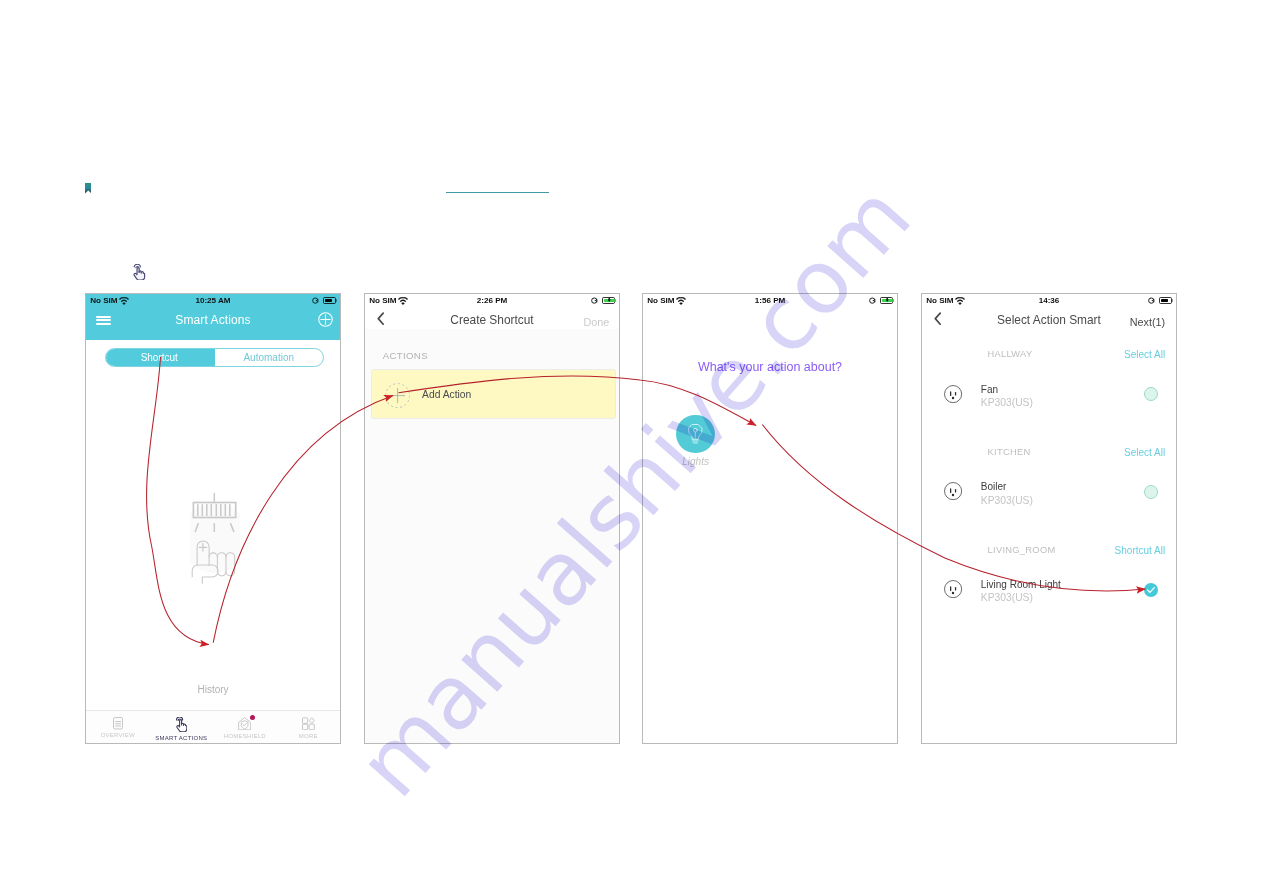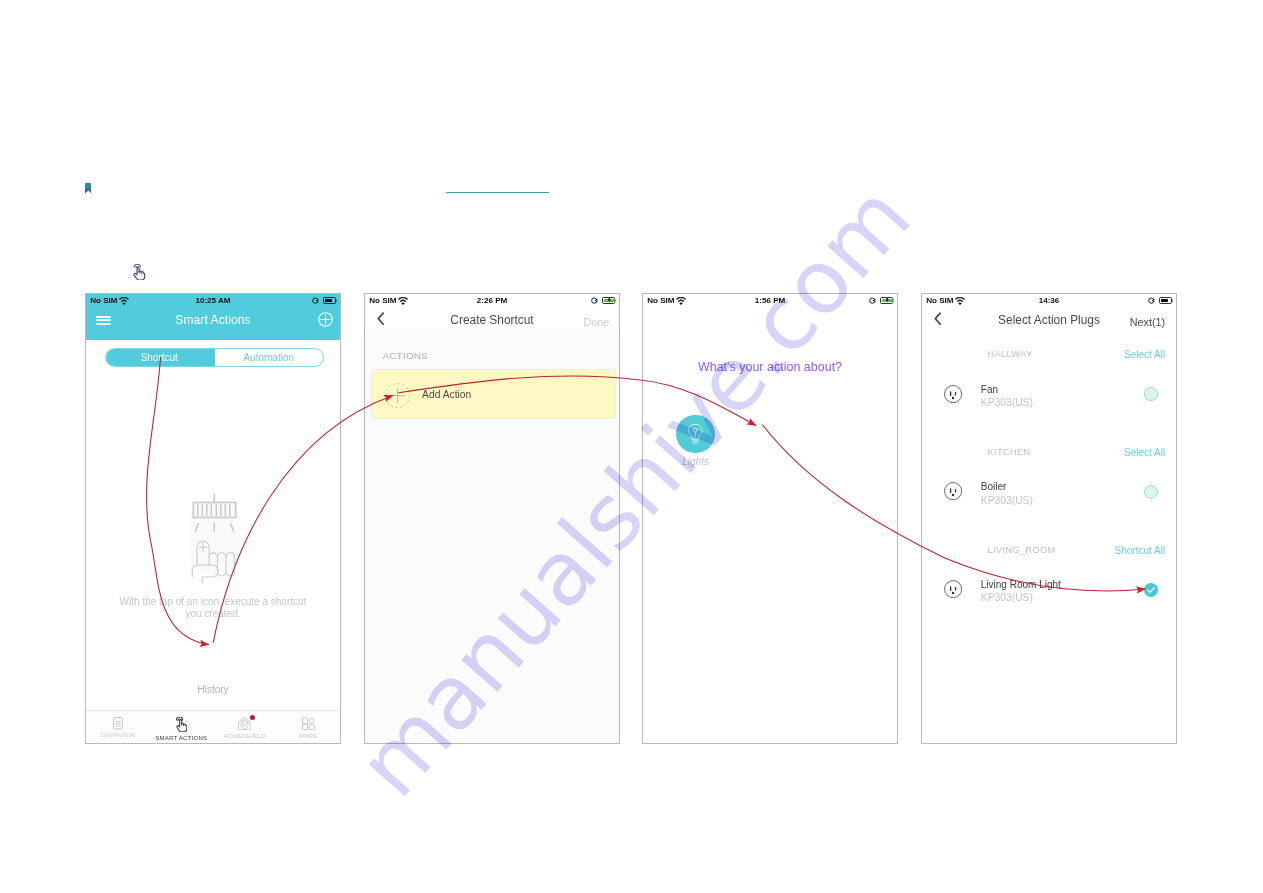--- a/index.html
+++ b/index.html
@@ -176,24 +176,20 @@
           <path d="M36.0 65.0 a4.35 4.35 0 0 1 8.7 0 v14.5 a4.35 4.35 0 0 1 -8.7 0.1"></path>
           <path d="M2.2 84.8 V78.5 a5.6 5.6 0 0 1 5.6 -5.6 h14.6 a5.6 5.6 0 0 1 5.6 5.6 v0.8 a5.6 5.6 0 0 1 -5.6 5.6 h-10.1 V91.2"></path>
         </g>
         <g stroke-width="1.2" stroke-linecap="round">
             <path d="M12.9 51.6 V59.1"></path>
             <path d="M9.2 55.4 H16.7"></path>
           </g>
       </g>
     </svg>
 
-    <div class="p1empty">
-      <p>With the tap of an icon, execute a shortcut</p>
-      <p>you created.</p>
-    </div>
     <div class="history">History</div>
 
     <div class="tabbar">
       <div class="tab">
         <svg width="10.1" height="12.5" viewBox="0 0 10.1 12.5">
             <rect x="0.5" y="0.5" width="9.1" height="11.5" rx="1.6" fill="none" stroke="#c6c6c6" stroke-width="1"></rect>
             <path d="M2.6 4.6 h5 M2.6 6.8 h5 M2.6 9.0 h5" stroke="#c6c6c6" stroke-width="1" stroke-linecap="round"></path>
           </svg>
         <span class="tl">OVERVIEW</span>
       </div>
@@ -342,21 +338,21 @@
           </svg>
         <span class="sb-batt">
             <i style="width:7.6px"></i>
           </span>
       </span>
     </div>
     <div class="navbar">
       <svg class="navback" viewBox="0 0 7.3 13.3">
           <path d="M6.2 1.1 L1.3 6.65 L6.2 12.2" fill="none" stroke="#4a4a4a" stroke-width="1.7" stroke-linecap="round" stroke-linejoin="round"></path>
         </svg>
-      <div class="navtitle">Select Action Plugs</div>
+      <div class="navtitle">Select Action Smart</div>
       <div class="navright" style="color:#4a4a4a;left:207.8px">Next(1)</div>
     </div>
 
     <div class="grp" style="top:55.8px">
       <span class="grpname">HALLWAY</span>
       <span class="grpact">Select All</span>
     </div>
     <div class="dev" style="top:92.3px">
       <svg class="devicon" viewBox="0 0 19 19">
           <circle cx="9.5" cy="9.5" r="8.95" fill="none" stroke="#4a4a4a" stroke-width=".85"></circle>

